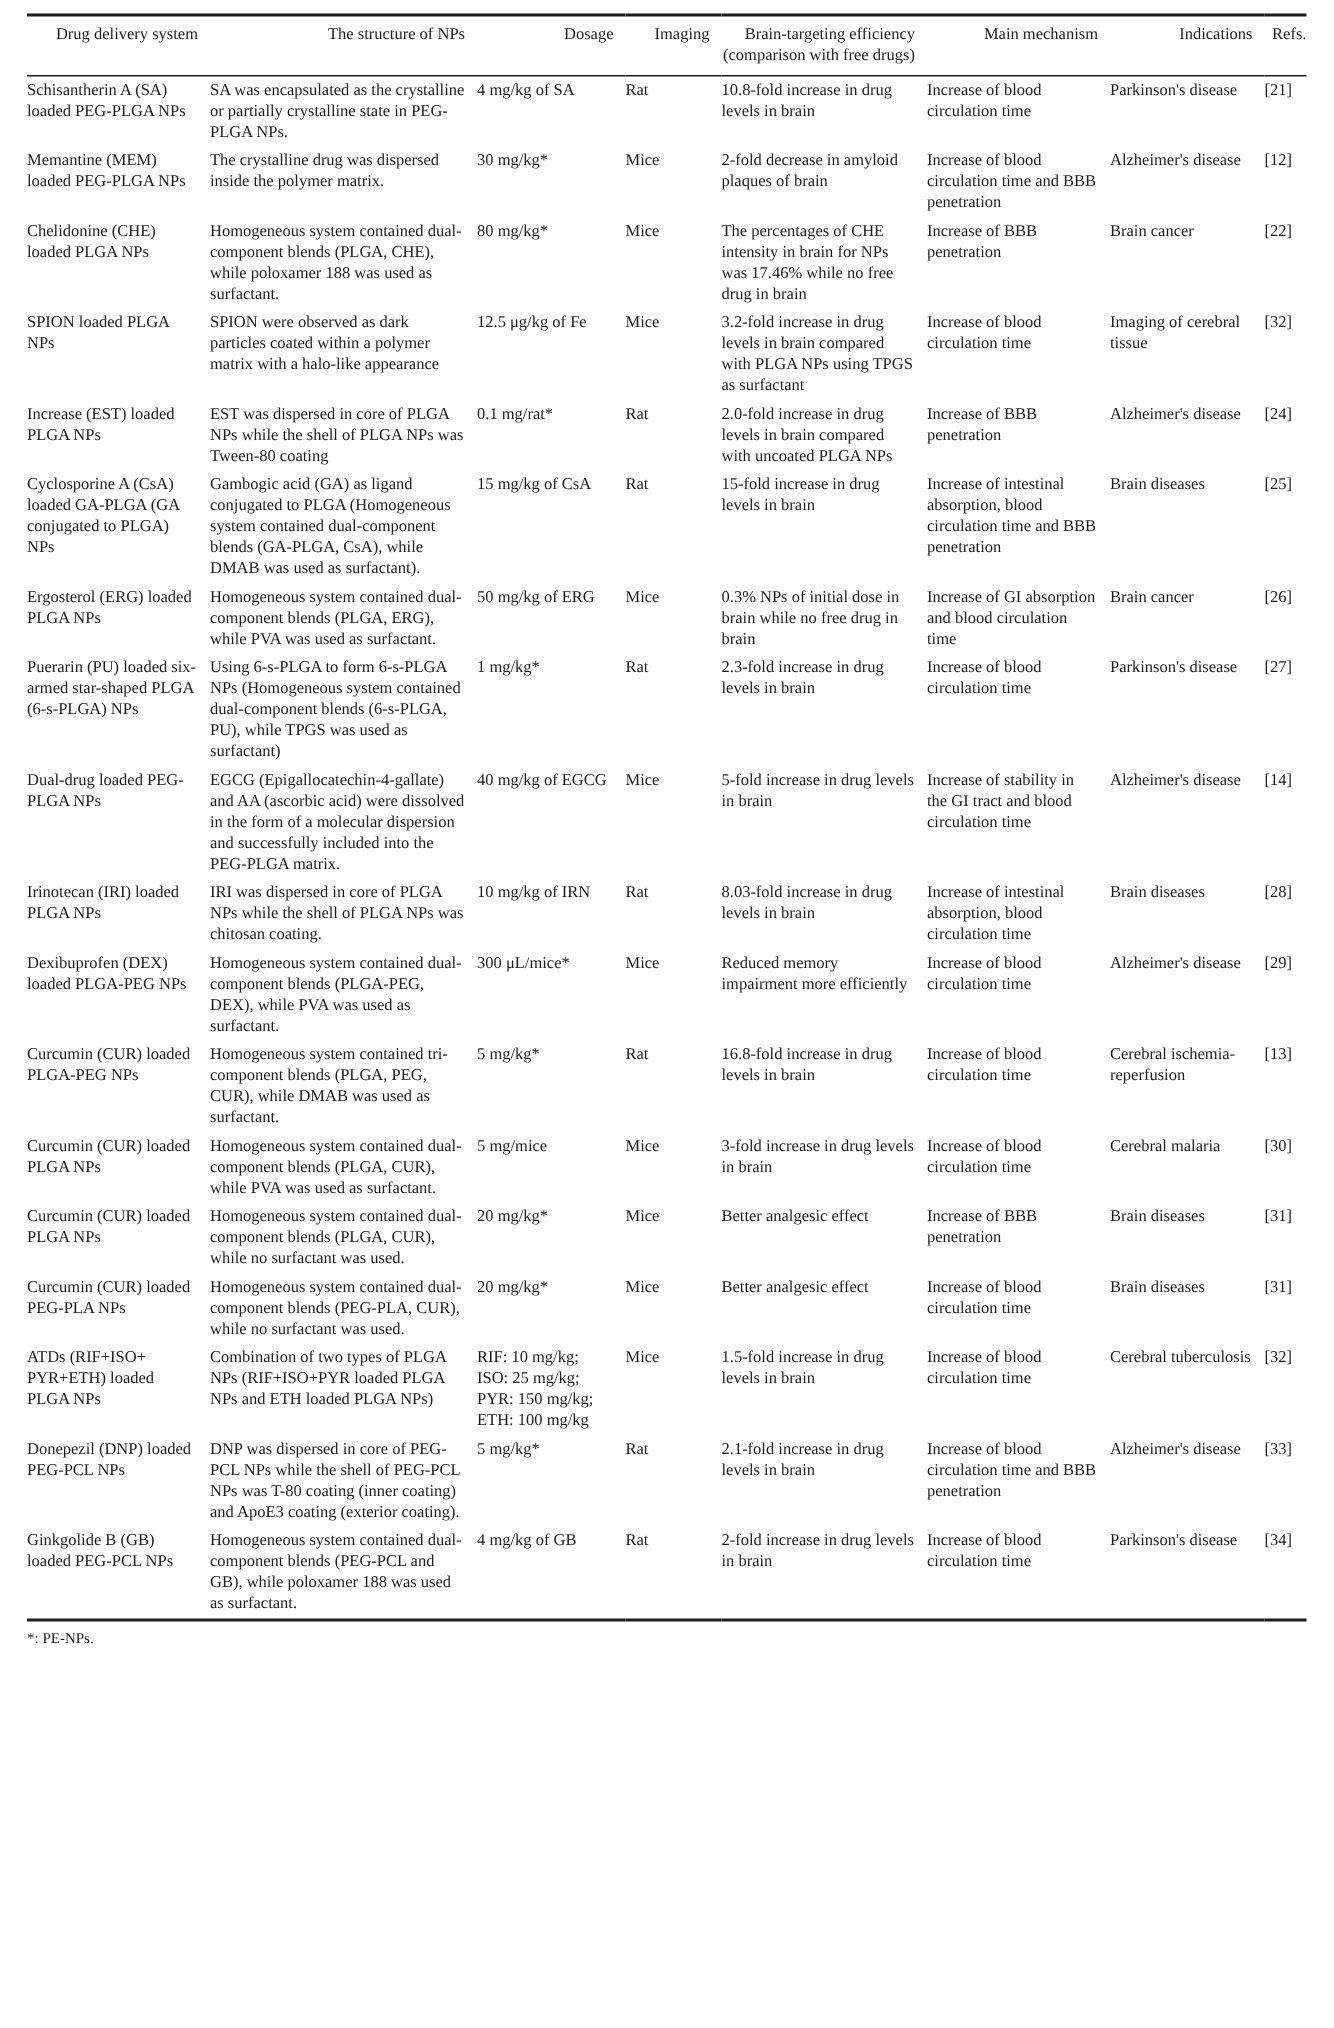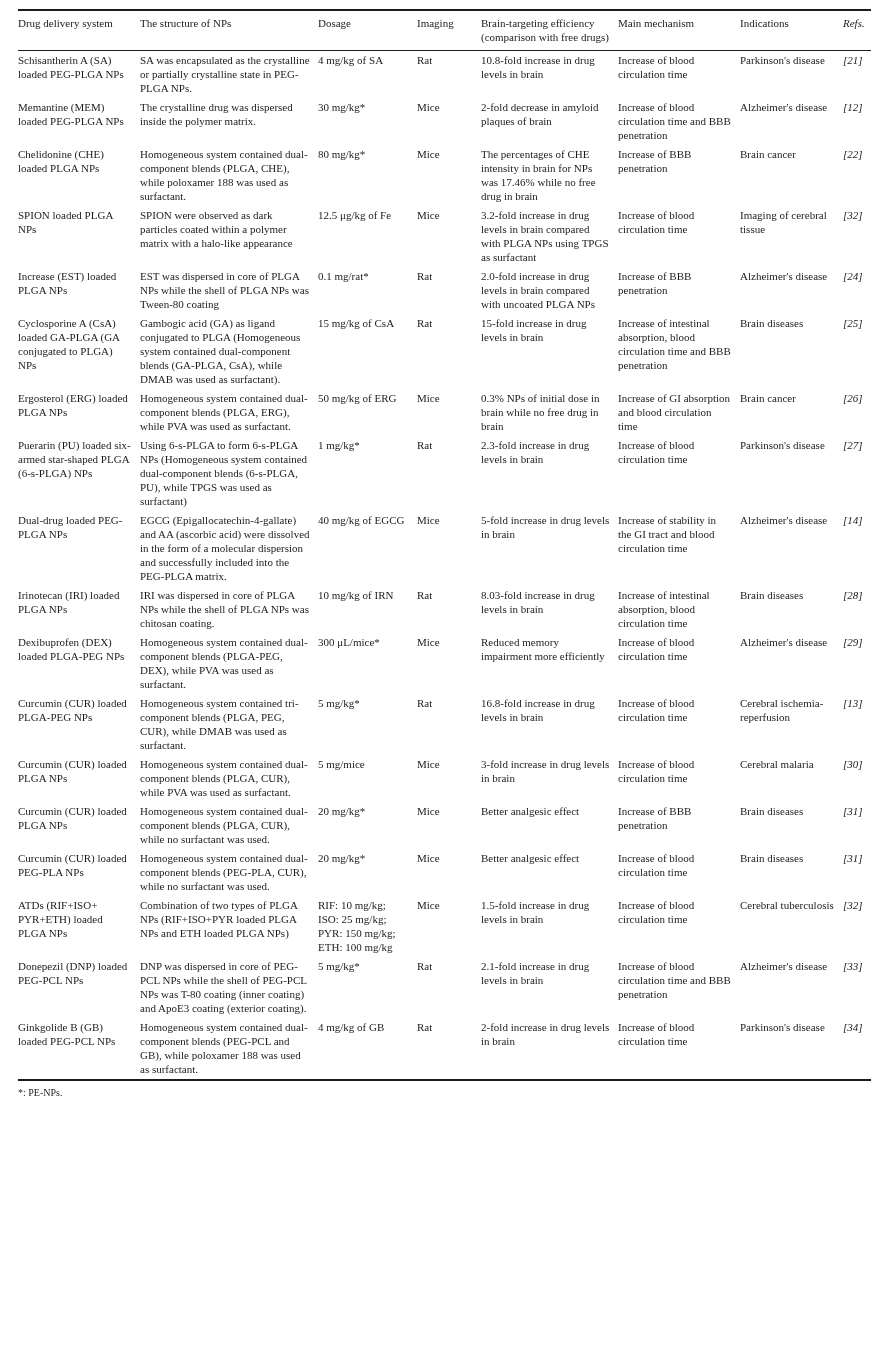--- a/index.html
+++ b/index.html
@@ -21,38 +21,37 @@
   }
   table.nps-table {
     width: 853px;
     border-collapse: collapse;
     table-layout: fixed;
     border-top: 2px solid #1c1c1c;
     border-bottom: 2px solid #1c1c1c;
   }
   table.nps-table th {
     font-weight: normal;
-    text-align: left;
+    text-align: right;
     vertical-align: top;
     font-size: 11px;
     line-height: 14px;
     padding: 5px 8px 6px 0;
     border-bottom: 1px solid #1c1c1c;
   }
   table.nps-table td {
     vertical-align: top;
     font-size: 11px;
     line-height: 14px;
     padding: 2px 8px 3px 0;
   }
   table.nps-table th:last-child,
   table.nps-table td:last-child {
     padding-right: 0;
     white-space: nowrap;
-    font-style: italic;
   }
   col.c-system      { width: 122px; }
   col.c-structure   { width: 178px; }
   col.c-dosage      { width: 99px; }
   col.c-animal      { width: 64px; }
   col.c-efficiency  { width: 137px; }
   col.c-mechanism   { width: 122px; }
   col.c-indications { width: 103px; }
   col.c-refs        { width: 28px; }
   .footnote {

